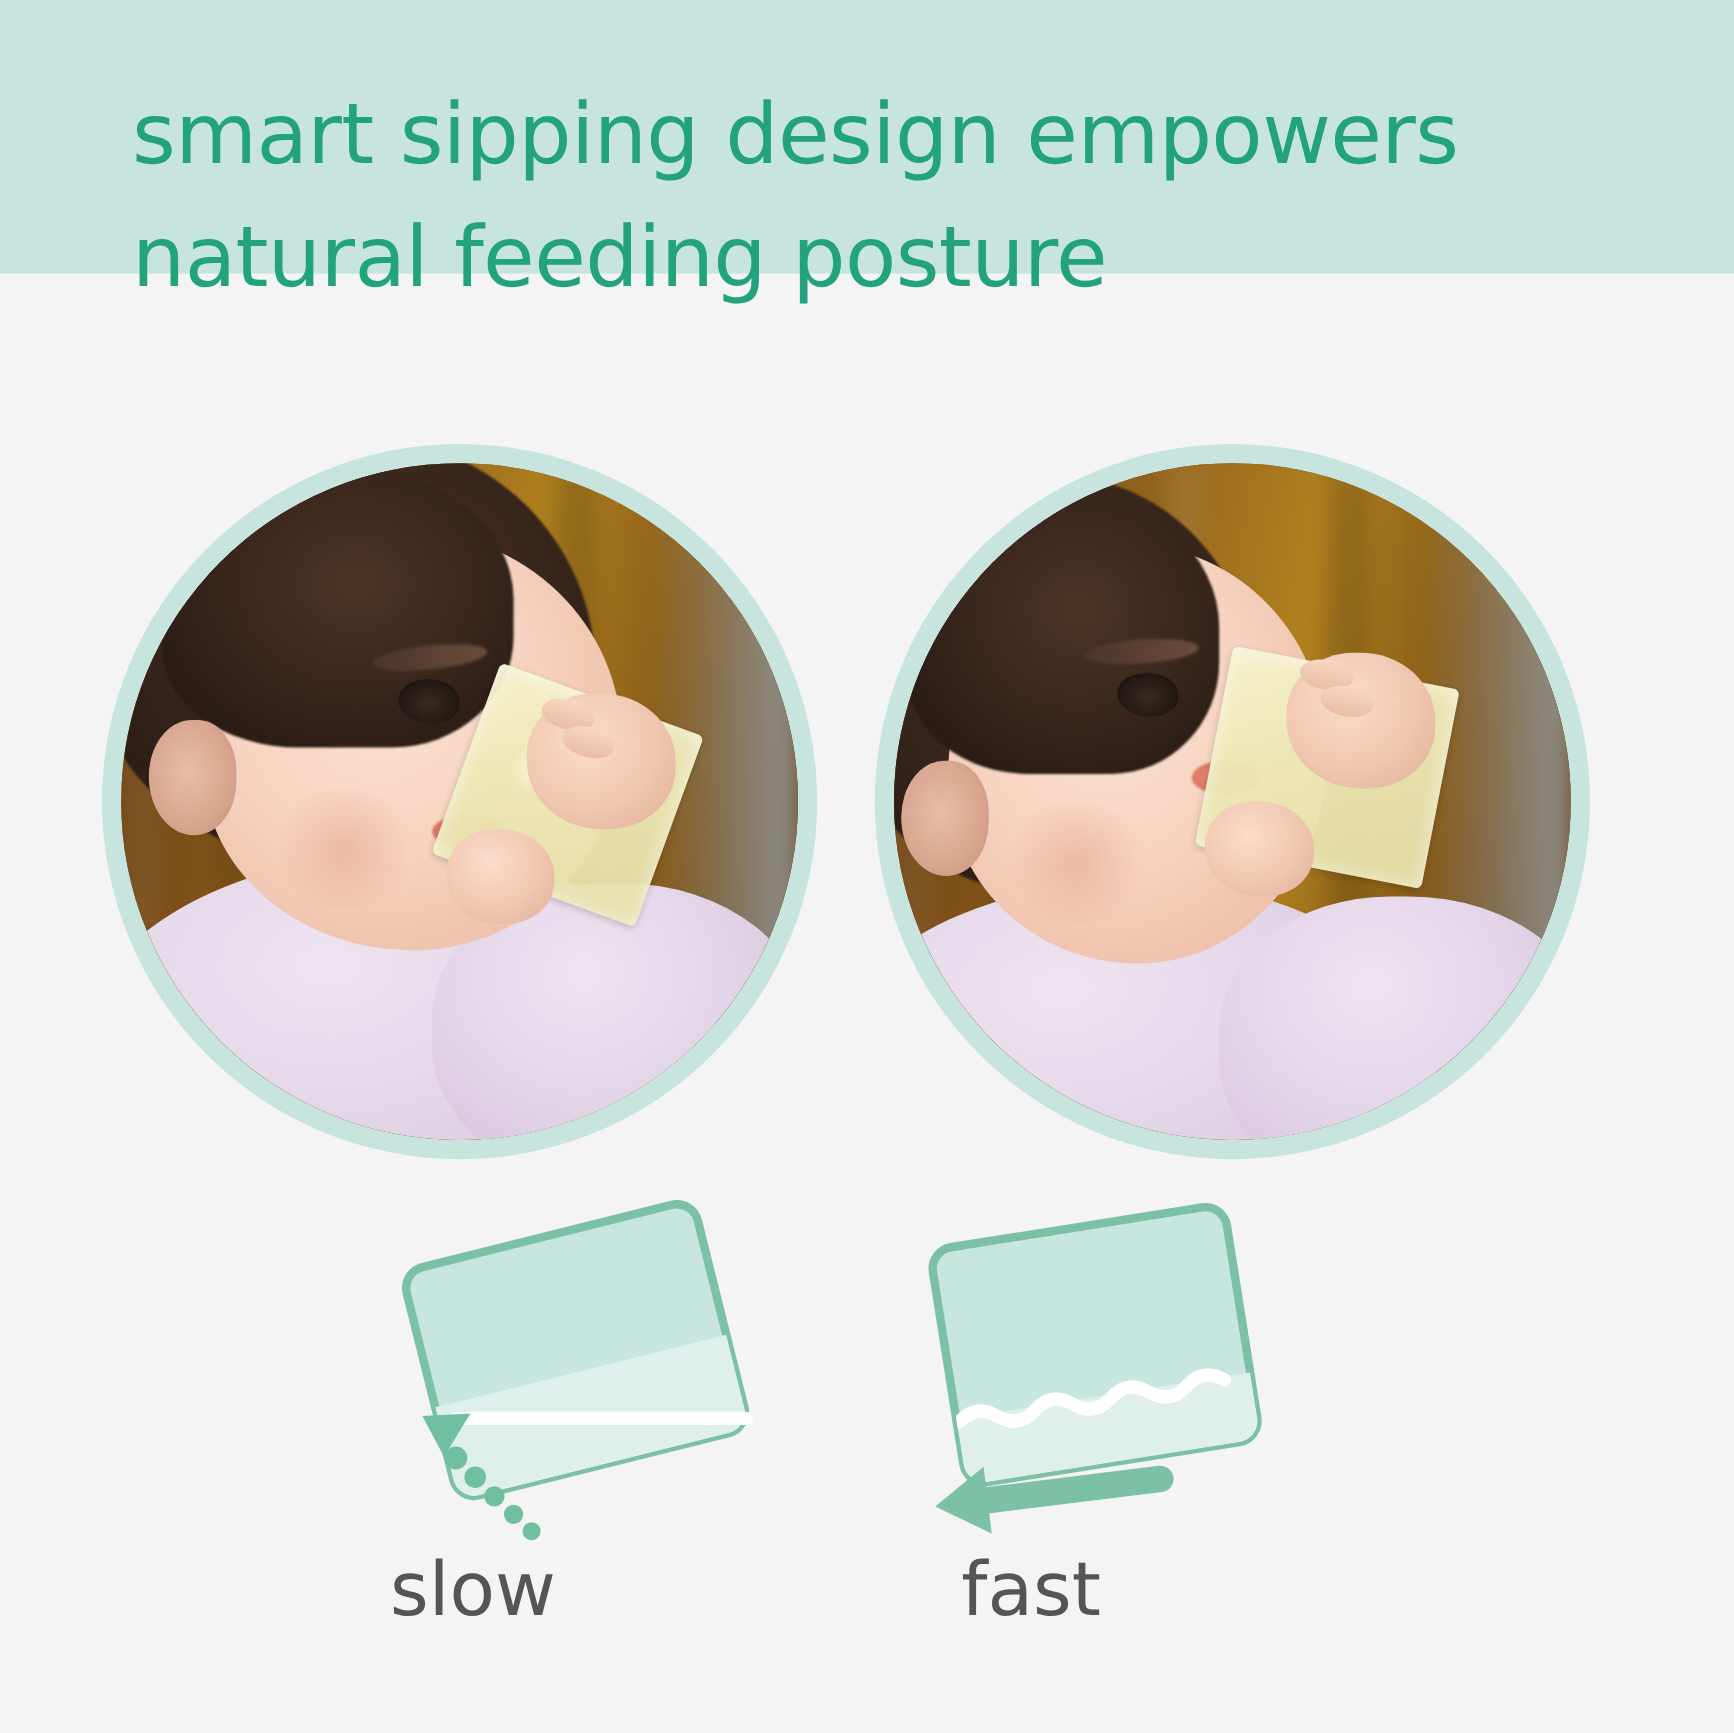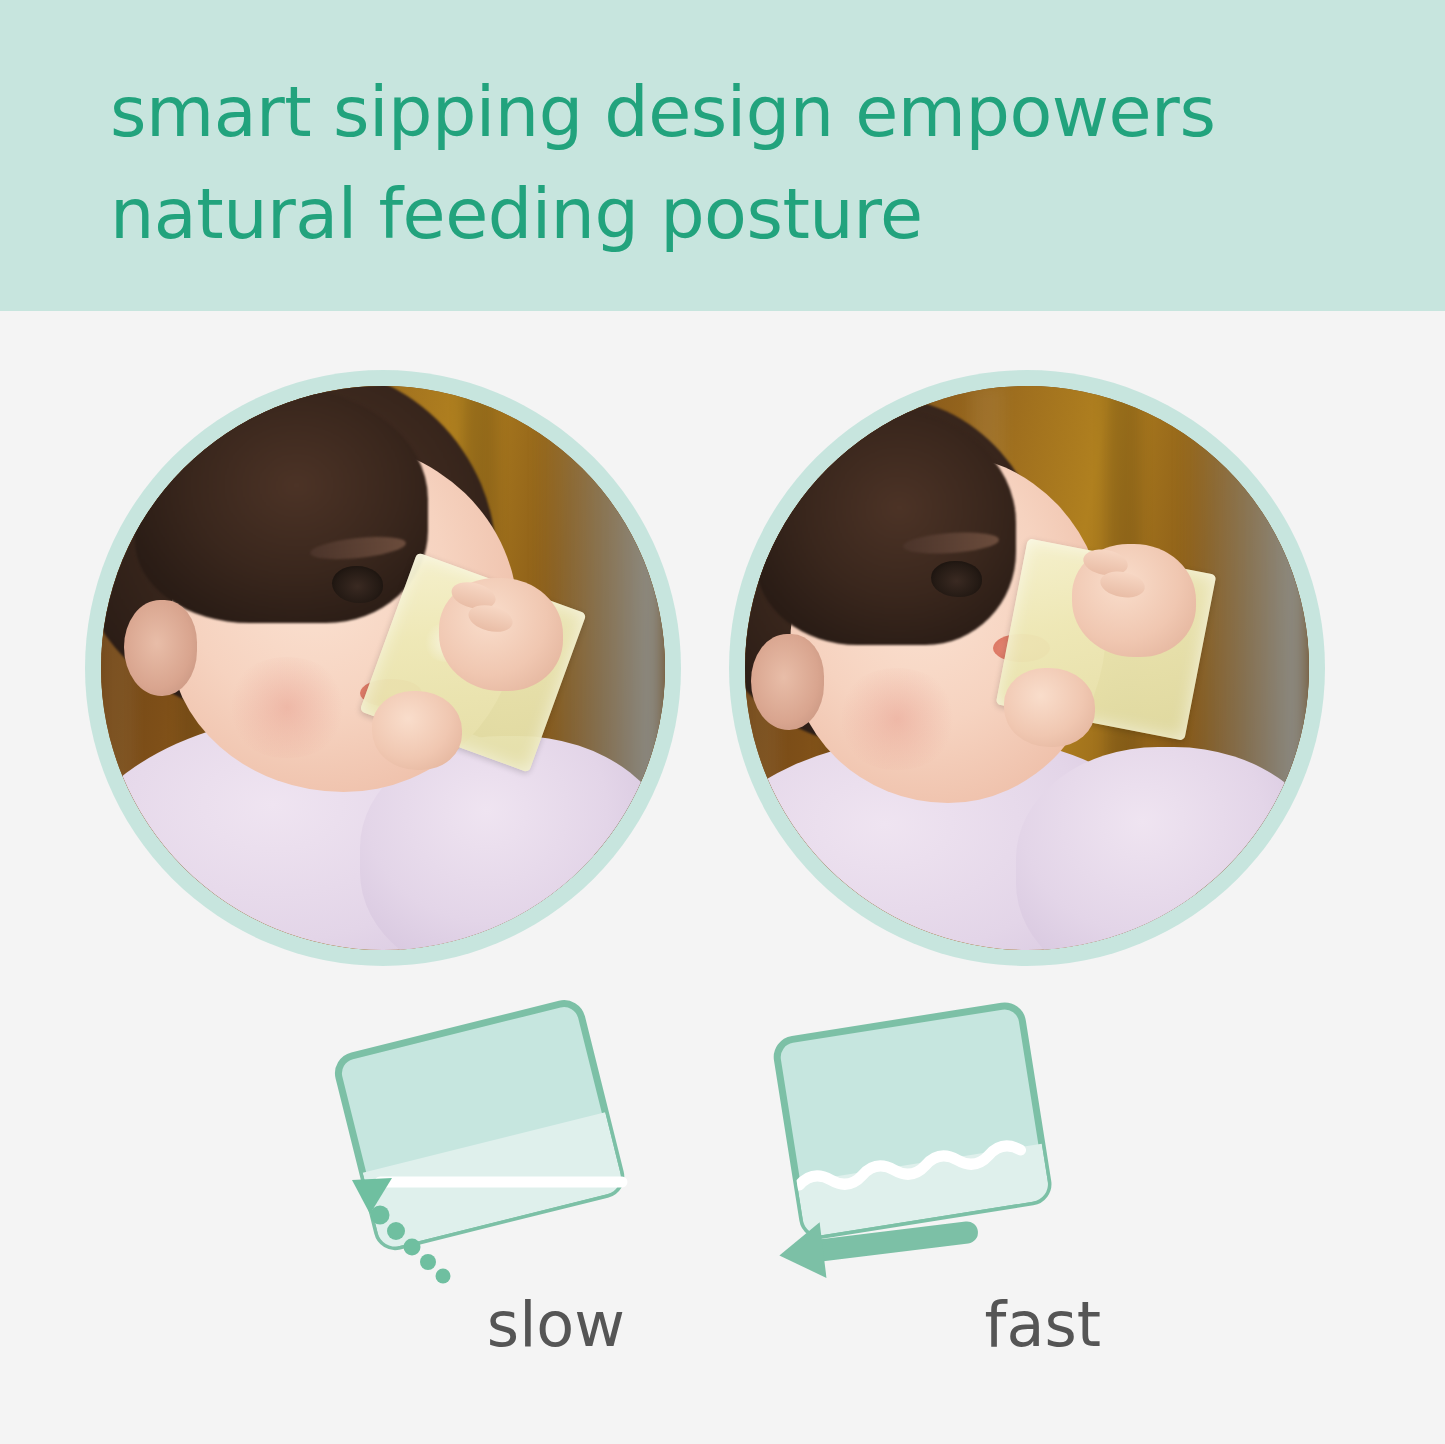--- a/index.html
+++ b/index.html
@@ -7,21 +7,21 @@
     width:1445px;height:1444px;
     background:#f4f4f4;
     font-family:"DejaVu Sans", sans-serif;
     overflow:hidden;
     position:relative;
   }
 
   
   #header-banner{
     position:absolute;left:0;top:0;
-    width:1445px;height:311px;
+    width:1445px;height:228px;
     background:#c7e5de;
     box-sizing:border-box;
   }
   #headline{
     position:absolute;
     left:110px;top:62px;
     width:1280px;
     color:#22a37d;
     font-family:"DejaVu Sans", sans-serif;
     font-size:70px;
@@ -133,21 +133,21 @@
   .diagram{position:absolute;}
   #diagram-slow{ left:330px; top:1000px; width:340px;height:290px;}
   #diagram-fast{ left:760px; top:1000px; width:340px;height:290px;}
 
   .caption{
     position:absolute;
     color:#555555;
     font-family:"DejaVu Sans", sans-serif;
     font-size:62px;
     font-weight:400;
-    text-align:right;
+    text-align:left;
     width:300px;
   }
   #caption-slow{ left:325px; top:1288px; }
   #caption-fast{ left:801px; top:1288px; }
 </style>
 </head>
 <body>
 
 <div id="header-banner">
   <div id="headline">smart sipping design empowers

